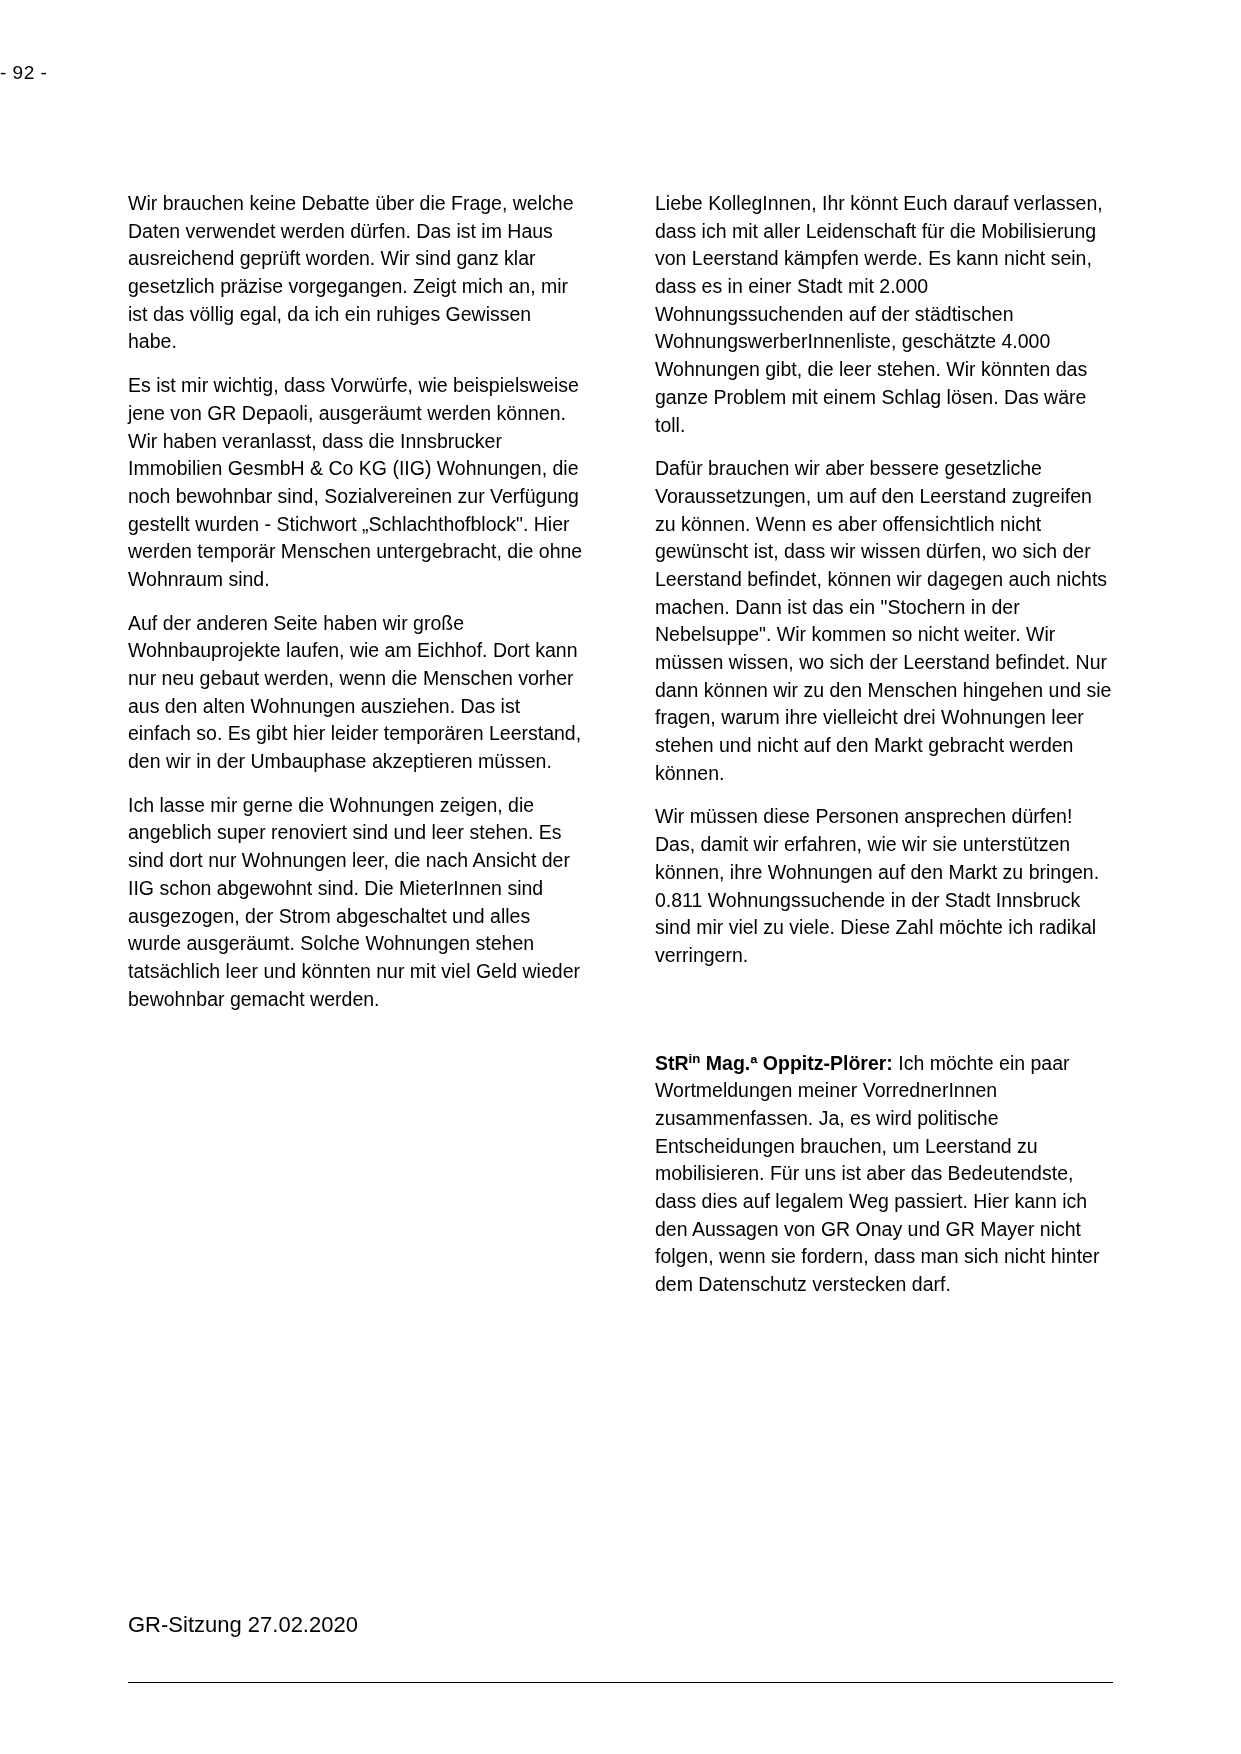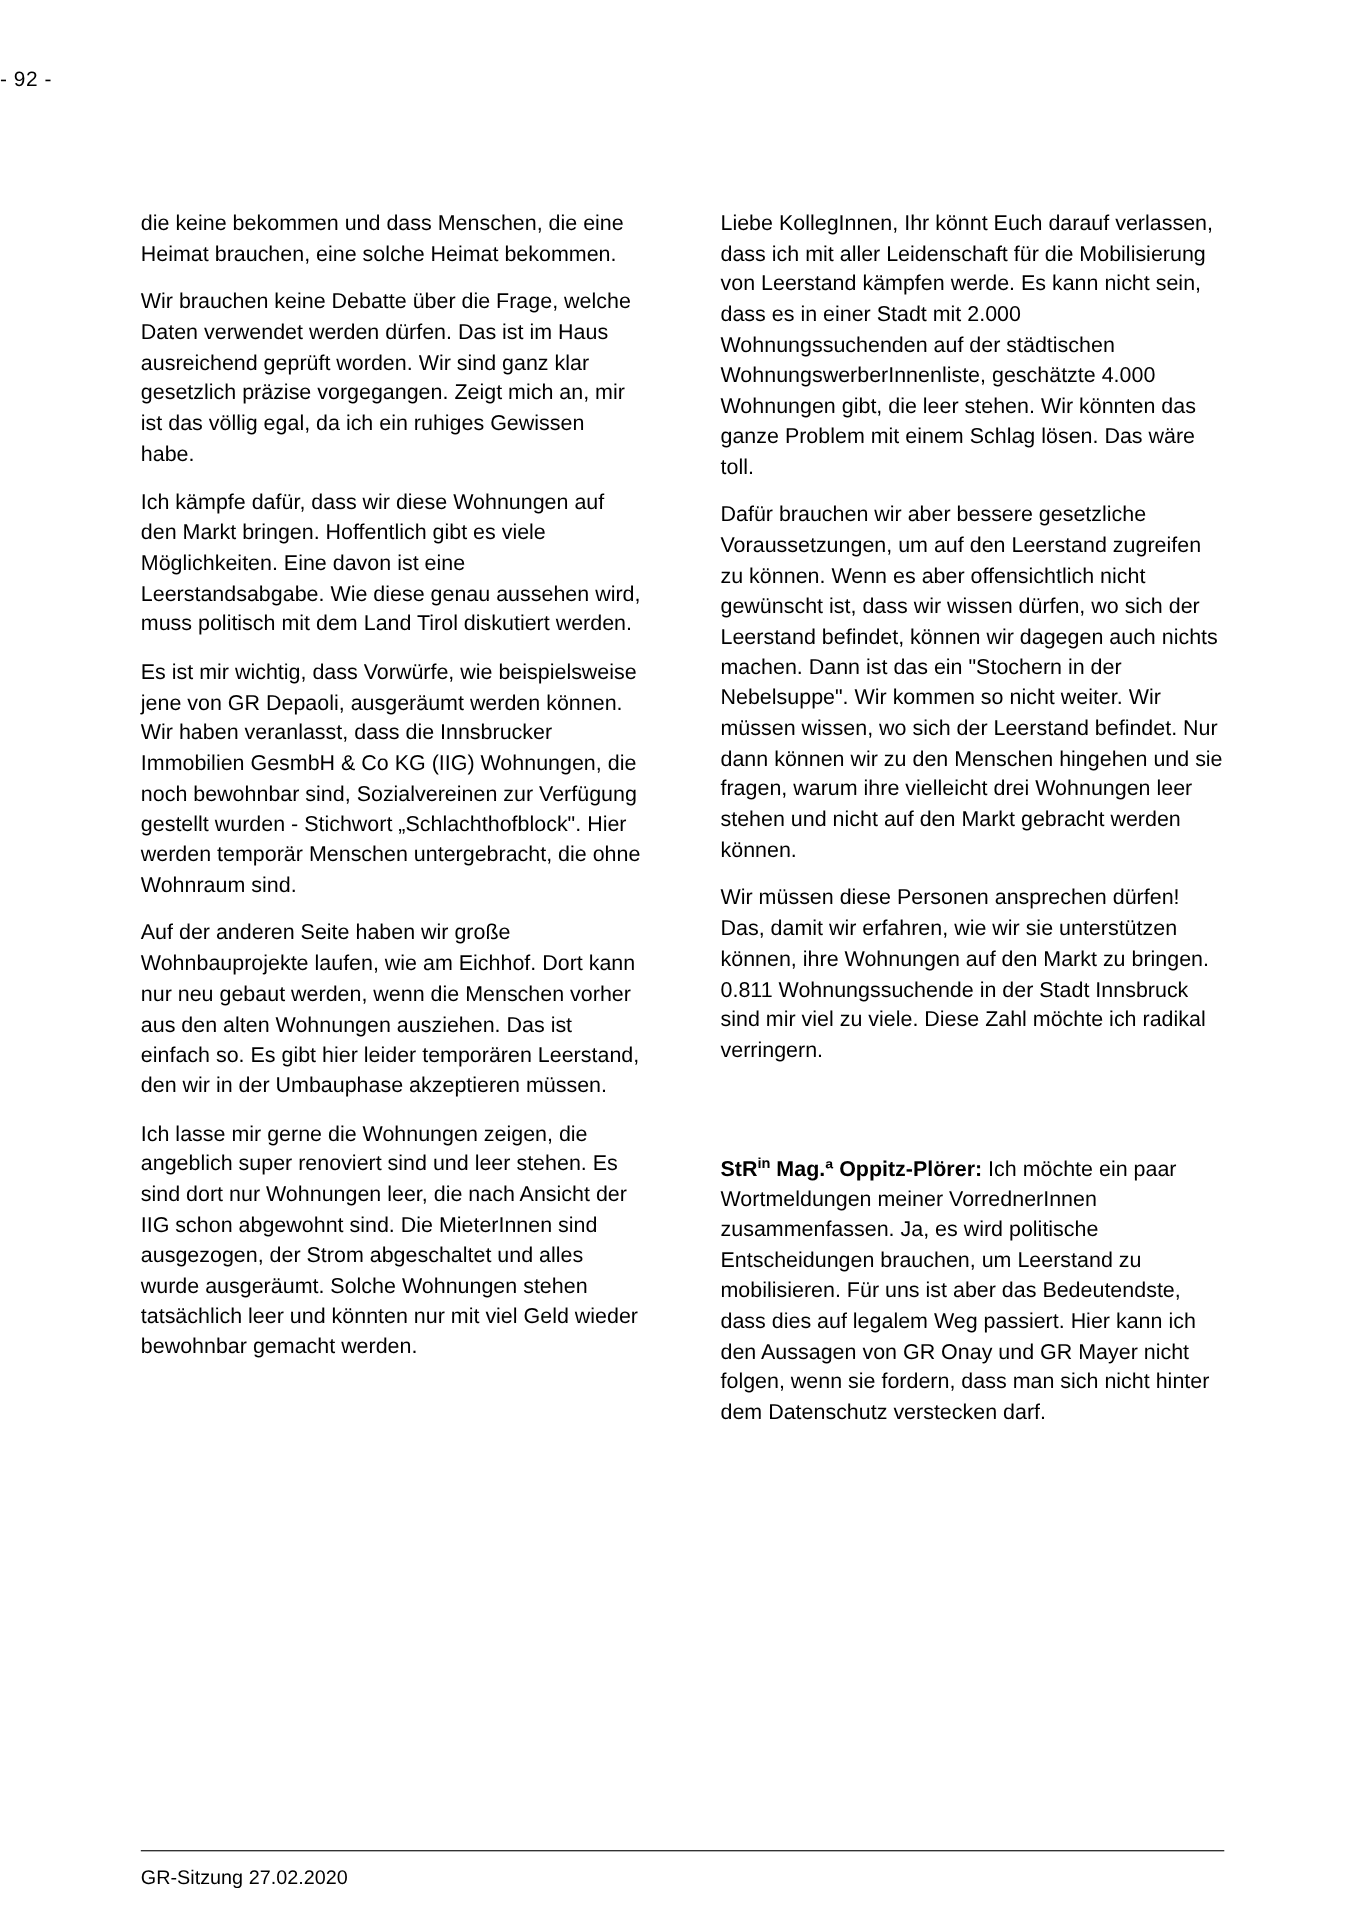--- a/index.html
+++ b/index.html
@@ -67,37 +67,35 @@
     position: absolute;
     left: 128px;
     top: 1620px;
     width: 985px;
     height: 1px;
     background: #000000;
   }
   .footer-text {
     position: absolute;
     left: 128px;
-    top: 1635px;
-    font-size: 18px;
+    top: 1550px;
+    font-size: 22px;
   }
 </style>
 </head>
 <body>
 
 <div class="page">
 
   <div class="page-number">- 92 -</div>
 
   <div class="columns">
 
     <div class="col">
-      <p>die keine bekommen und dass Menschen, die eine Heimat brauchen, eine solche Heimat bekommen.</p>
       <p>Wir brauchen keine Debatte über die Frage, welche Daten verwendet werden dürfen. Das ist im Haus ausreichend geprüft worden. Wir sind ganz klar gesetzlich präzise vorgegangen. Zeigt mich an, mir ist das völlig egal, da ich ein ruhiges Gewissen habe.</p>
-      <p>Ich kämpfe dafür, dass wir diese Wohnungen auf den Markt bringen. Hoffentlich gibt es viele Möglichkeiten. Eine davon ist eine Leerstandsabgabe. Wie diese genau aussehen wird, muss politisch mit dem Land Tirol diskutiert werden.</p>
       <p>Es ist mir wichtig, dass Vorwürfe, wie beispielsweise jene von GR Depaoli, ausgeräumt werden können. Wir haben veranlasst, dass die Innsbrucker Immobilien GesmbH &amp; Co KG (IIG) Wohnungen, die noch bewohnbar sind, Sozialvereinen zur Verfügung gestellt wurden - Stichwort „Schlachthofblock". Hier werden temporär Menschen untergebracht, die ohne Wohnraum sind.</p>
       <p>Auf der anderen Seite haben wir große Wohnbauprojekte laufen, wie am Eichhof. Dort kann nur neu gebaut werden, wenn die Menschen vorher aus den alten Wohnungen ausziehen. Das ist einfach so. Es gibt hier leider temporären Leerstand, den wir in der Umbauphase akzeptieren müssen.</p>
       <p>Ich lasse mir gerne die Wohnungen zeigen, die angeblich super renoviert sind und leer stehen. Es sind dort nur Wohnungen leer, die nach Ansicht der IIG schon abgewohnt sind. Die MieterInnen sind ausgezogen, der Strom abgeschaltet und alles wurde ausgeräumt. Solche Wohnungen stehen tatsächlich leer und könnten nur mit viel Geld wieder bewohnbar gemacht werden.</p>
     </div>
 
     <div class="col">
       <p>Liebe KollegInnen, Ihr könnt Euch darauf verlassen, dass ich mit aller Leidenschaft für die Mobilisierung von Leerstand kämpfen werde. Es kann nicht sein, dass es in einer Stadt mit 2.000 Wohnungssuchenden auf der städtischen WohnungswerberInnenliste, geschätzte 4.000 Wohnungen gibt, die leer stehen. Wir könnten das ganze Problem mit einem Schlag lösen. Das wäre toll.</p>
       <p>Dafür brauchen wir aber bessere gesetzliche Voraussetzungen, um auf den Leerstand zugreifen zu können. Wenn es aber offensichtlich nicht gewünscht ist, dass wir wissen dürfen, wo sich der Leerstand befindet, können wir dagegen auch nichts machen. Dann ist das ein "Stochern in der Nebelsuppe". Wir kommen so nicht weiter. Wir müssen wissen, wo sich der Leerstand befindet. Nur dann können wir zu den Menschen hingehen und sie fragen, warum ihre vielleicht drei Wohnungen leer stehen und nicht auf den Markt gebracht werden können.</p>
       <p>Wir müssen diese Personen ansprechen dürfen! Das, damit wir erfahren, wie wir sie unterstützen können, ihre Wohnungen auf den Markt zu bringen. 0.811 Wohnungssuchende in der Stadt Innsbruck sind mir viel zu viele. Diese Zahl möchte ich radikal verringern.</p>
 

